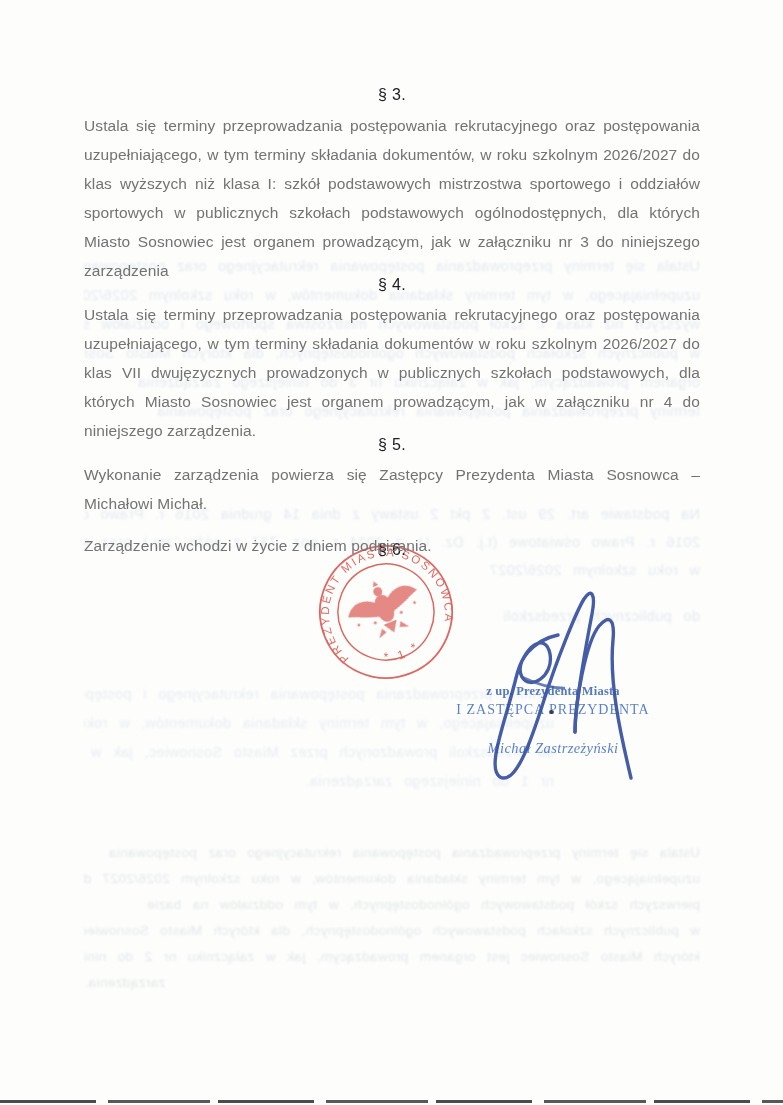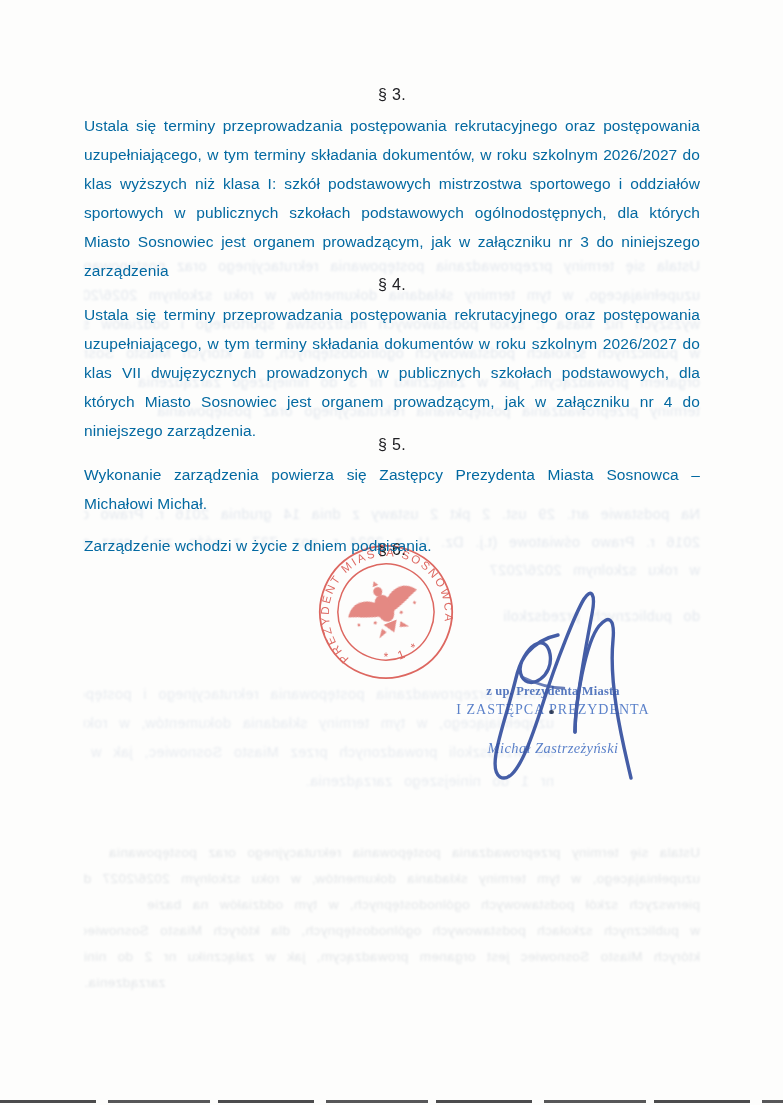--- a/index.html
+++ b/index.html
@@ -8,21 +8,21 @@
     position:relative;width:783px;height:1105px;background:#fdfdfc;
     font-family:"Liberation Sans", sans-serif;color:#1d1d20;overflow:hidden;
   }
   
   .sec-heading{
     position:absolute;left:84px;width:616px;text-align:center;
     font-size:16px;font-weight:400;color:#202024;letter-spacing:.3px;
   }
   .sec-body{
     position:absolute;left:84px;width:616px;text-align:justify;
-    font-size:15.5px;line-height:29px;color:#0369a1;letter-spacing:.1px;
+    font-size:15.5px;line-height:29px;color:#737373;letter-spacing:.1px;
   }
   .sec-body.short{text-align:left;}
   #s3h{top:86px;} #s3b{top:111px;}
   #s4h{top:276px;} #s4b{top:300px;}
   #s5h{top:436px;} #s5b{top:460px;}
   #s6h{top:541px;} #s6b{top:531px;}
   
   .ghost{position:absolute;pointer-events:none;}
   .ghost .gl{
     transform:scaleX(-1);

